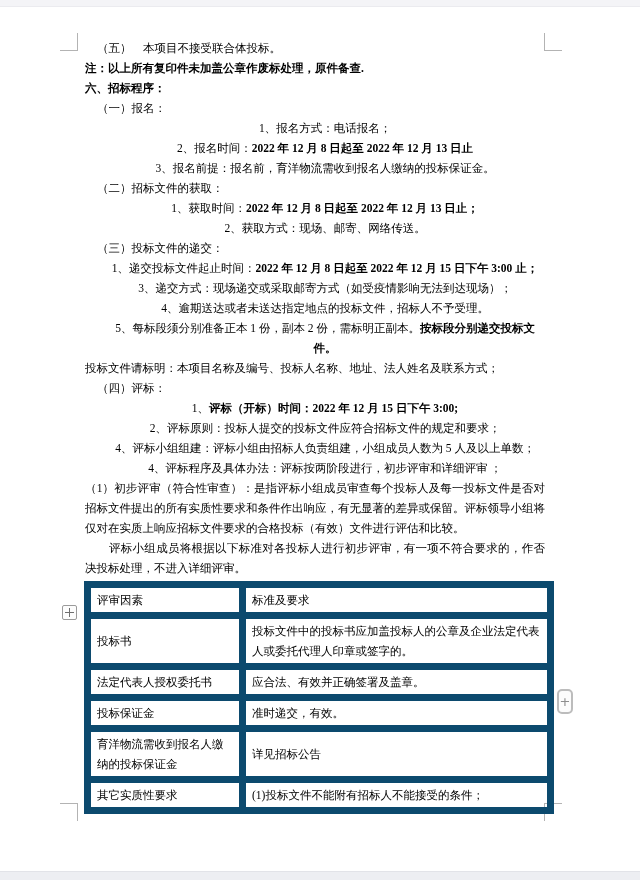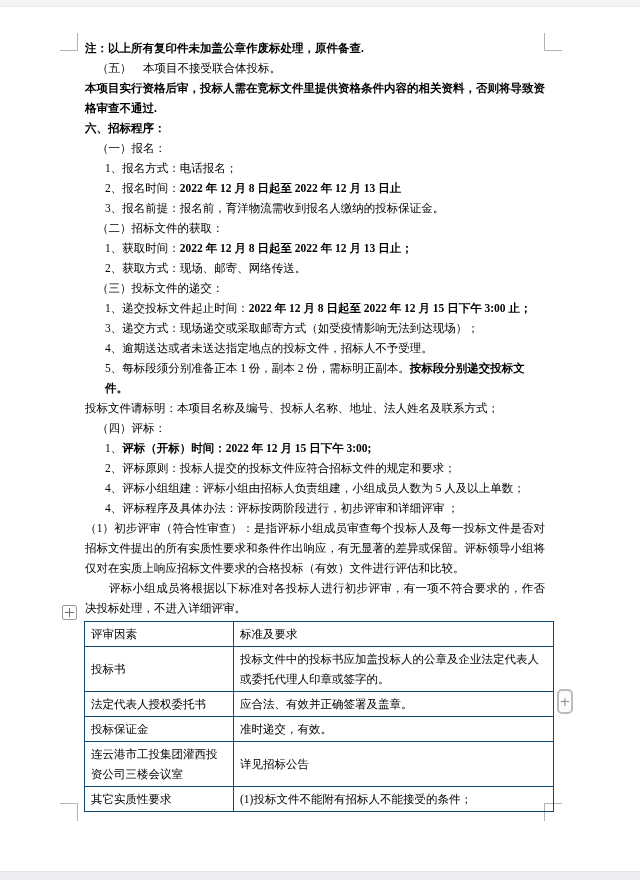--- a/index.html
+++ b/index.html
@@ -23,33 +23,33 @@
   .crop.tr{left:544px;top:33px;border-left:1px solid #b3b3b3;border-bottom:1px solid #b3b3b3;}
   .crop.bl{left:60px;top:803px;border-right:1px solid #b3b3b3;border-top:1px solid #b3b3b3;}
   .crop.br{left:544px;top:803px;border-left:1px solid #b3b3b3;border-top:1px solid #b3b3b3;}
 
   .doc{
     position:absolute;left:85px;top:38px;width:460px;
     font-size:11.5px;line-height:20px;
   }
   .para{margin:0;padding:0;}
   .para.l1{padding-left:12px;}
-  .para.l2{padding-left:20px;}
+  .para.l2{padding-left:20px;text-align:center;}
   .para.justify{text-align:justify;}
   .para.findent{text-indent:24px;}
   .b{font-weight:700;}
 
   table.review{
     border-collapse:collapse;
     margin:3px 0 0 -1px;
     width:470px;
     table-layout:fixed;
   }
   table.review td{
-    border:1px solid #0c4a6e;
+    border:7px solid #0c4a6e;
     padding:2px 6px;
     font-size:11.5px;line-height:20px;
     vertical-align:middle;
     word-break:break-all;
   }
   table.review td:first-child{width:136px;}
 
   
   .move-handle{
     position:absolute;left:62px;top:605px;width:13px;height:13px;
@@ -73,23 +73,22 @@
 
 <div class="band-top"></div>
 
 <div class="crop tl"></div>
 <div class="crop tr"></div>
 <div class="crop bl"></div>
 <div class="crop br"></div>
 
 <div class="doc">
   <div>
+      <p class="para l1"><span>（五）　本项目不接受联合体投标。</span></p>
       <p class="para l0"><span class="b">注：以上所有复印件未加盖公章作废标处理，原件备查.</span></p>
-      <p class="para l1"><span>（五）　本项目不接受联合体投标。</span></p>
-      <p class="para l0"><span class="b">本项目实行资格后审，投标人需在竞标文件里提供资格条件内容的相关资料，否则将导致资格审查不通过.</span></p>
       <p class="para l0"><span class="b">六、招标程序：</span></p>
       <p class="para l1"><span>（一）报名：</span></p>
       <p class="para l2"><span>1、报名方式：电话报名；</span></p>
       <p class="para l2"><span>2、报名时间：</span><span class="b">2022 年 12 月 8 日起至 2022 年 12 月 13 日止</span></p>
       <p class="para l2"><span>3、报名前提：报名前，育洋物流需收到报名人缴纳的投标保证金。</span></p>
       <p class="para l1"><span>（二）招标文件的获取：</span></p>
       <p class="para l2"><span>1、获取时间：</span><span class="b">2022 年 12 月 8 日起至 2022 年 12 月 13 日止；</span></p>
       <p class="para l2"><span>2、获取方式：现场、邮寄、网络传送。</span></p>
       <p class="para l1"><span>（三）投标文件的递交：</span></p>
       <p class="para l2"><span>1、递交投标文件起止时间：</span><span class="b">2022 年 12 月 8 日起至 2022 年 12 月 15 日下午 3:00 止；</span></p>
@@ -117,21 +116,21 @@
         </tr>
         <tr>
           <td>法定代表人授权委托书</td>
           <td>应合法、有效并正确签署及盖章。</td>
         </tr>
         <tr>
           <td>投标保证金</td>
           <td>准时递交，有效。</td>
         </tr>
         <tr>
-          <td>连云港市工投集团灌西投资公司三楼会议室</td>
+          <td>育洋物流需收到报名人缴纳的投标保证金</td>
           <td>详见招标公告</td>
         </tr>
         <tr>
           <td>其它实质性要求</td>
           <td>(1)投标文件不能附有招标人不能接受的条件；</td>
         </tr>
       </tbody>
   </table>
 </div>
 

